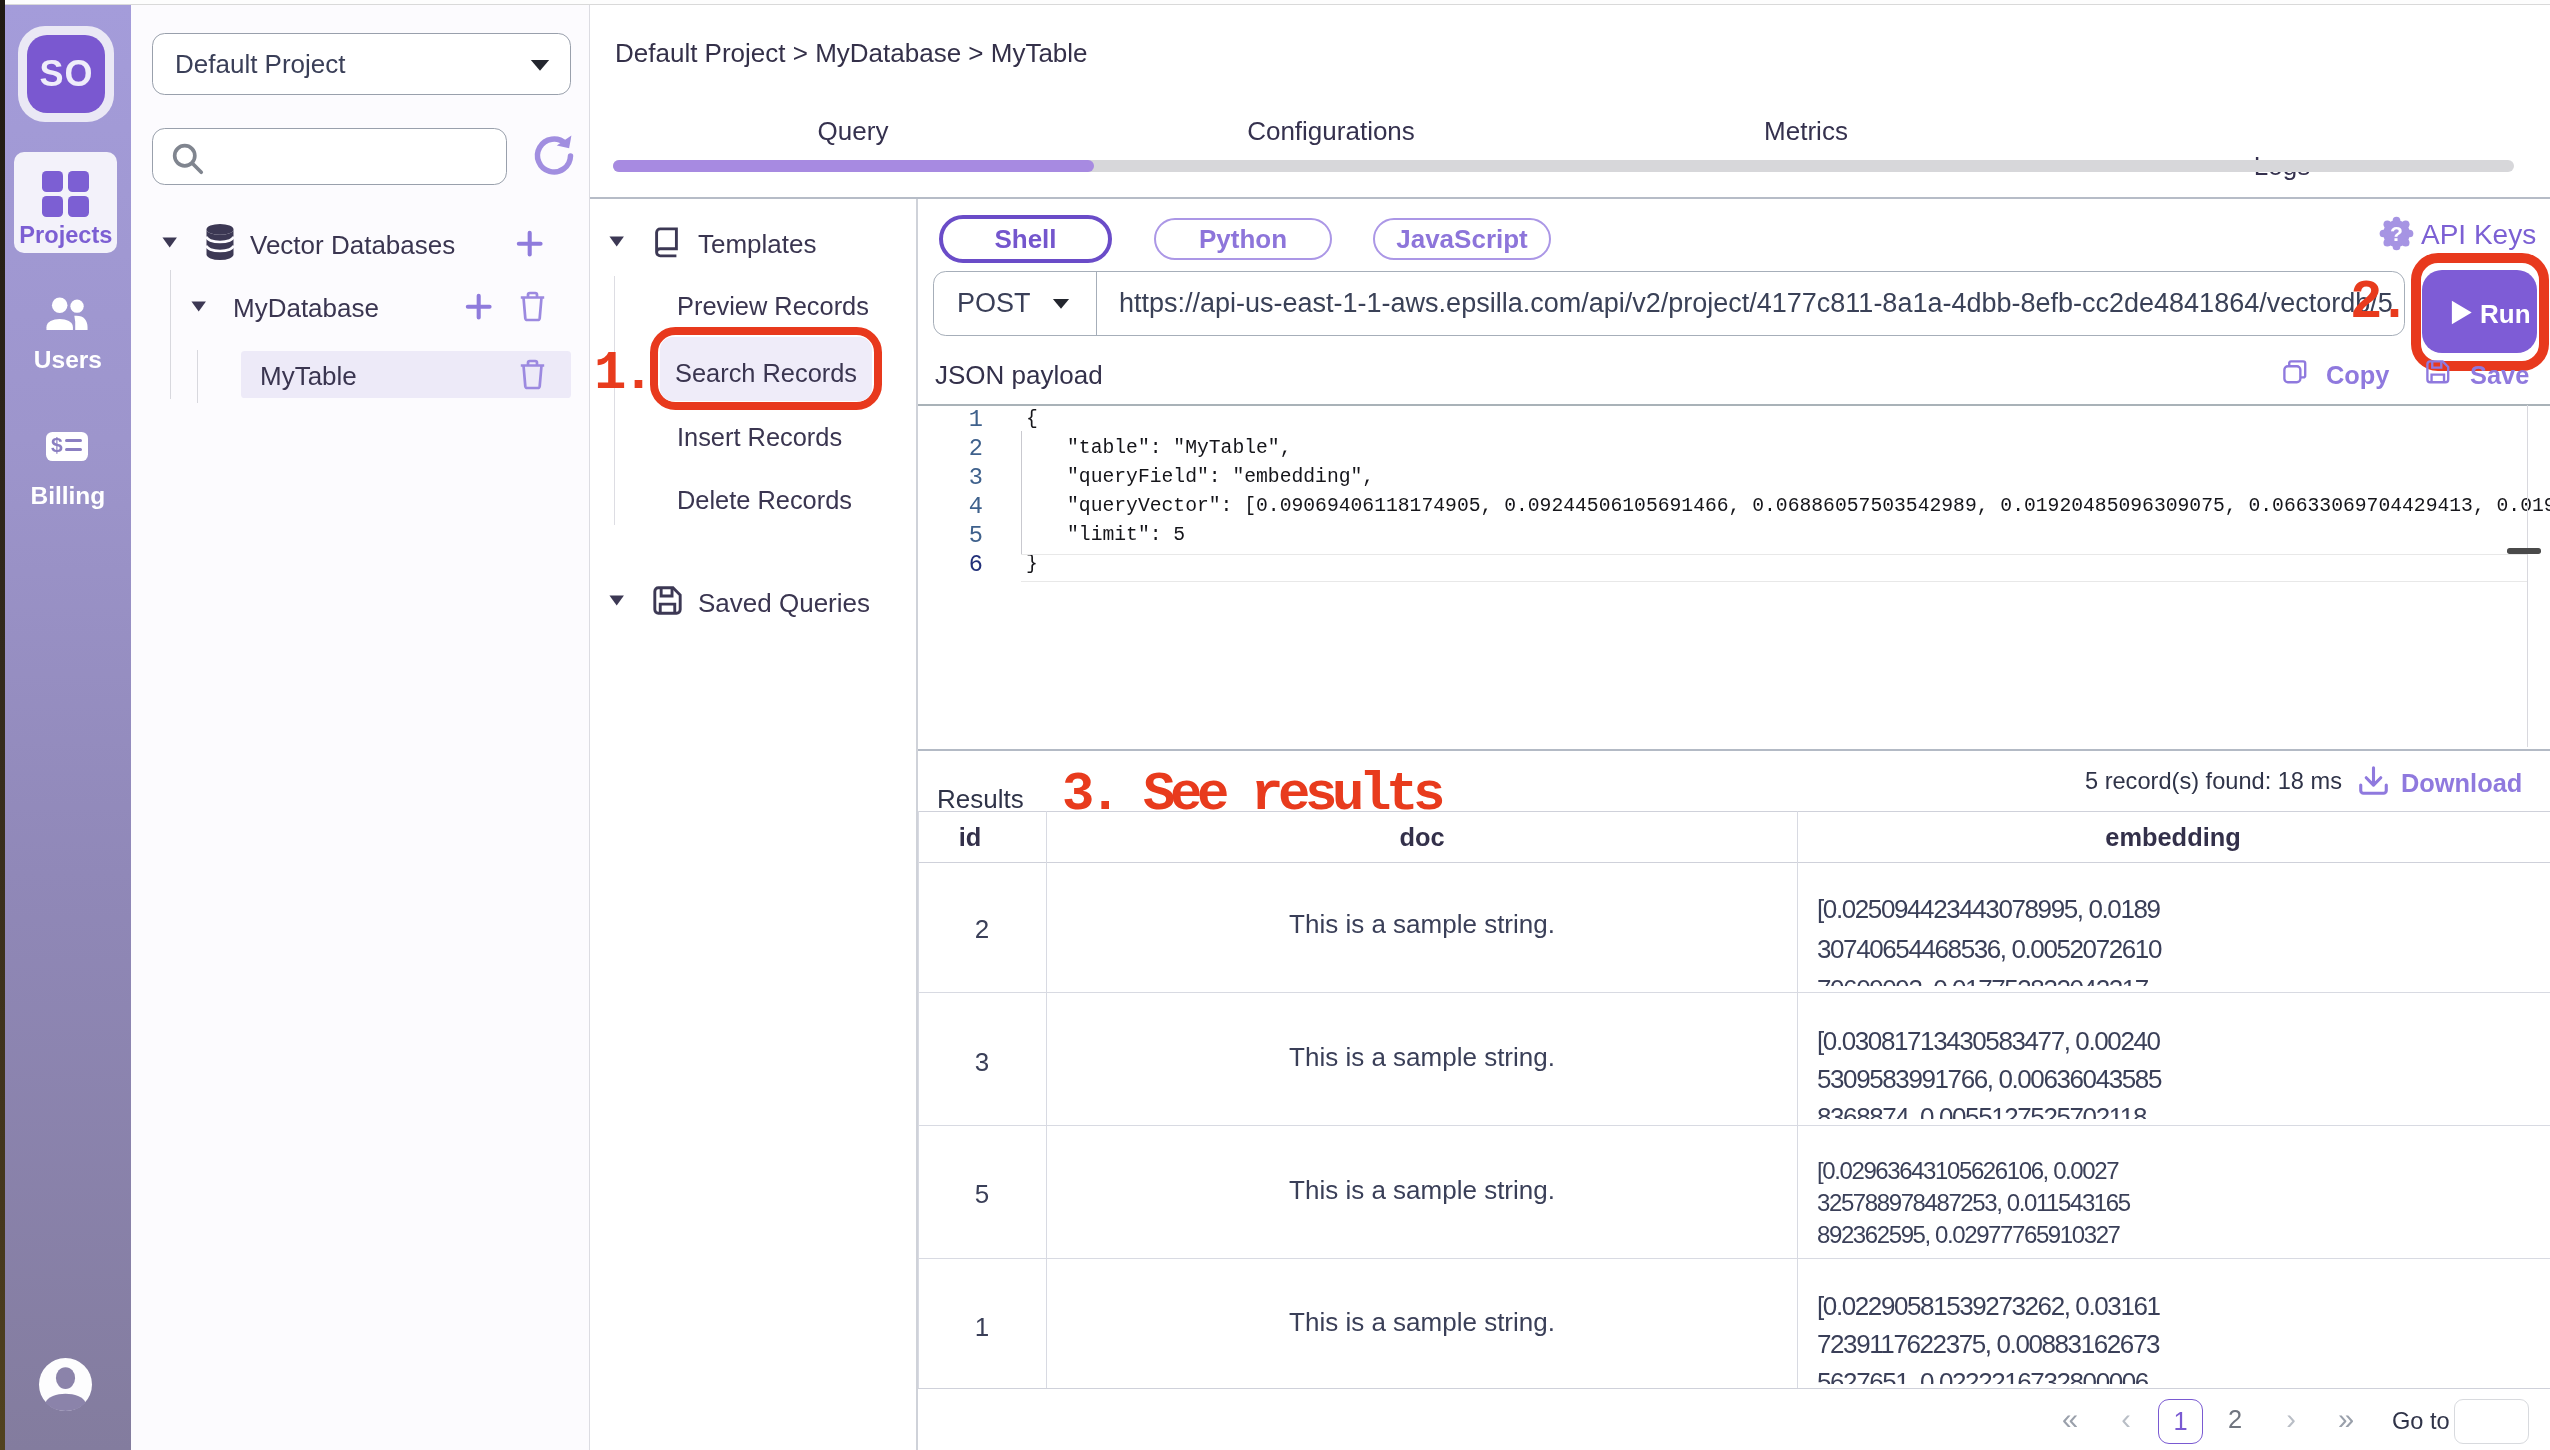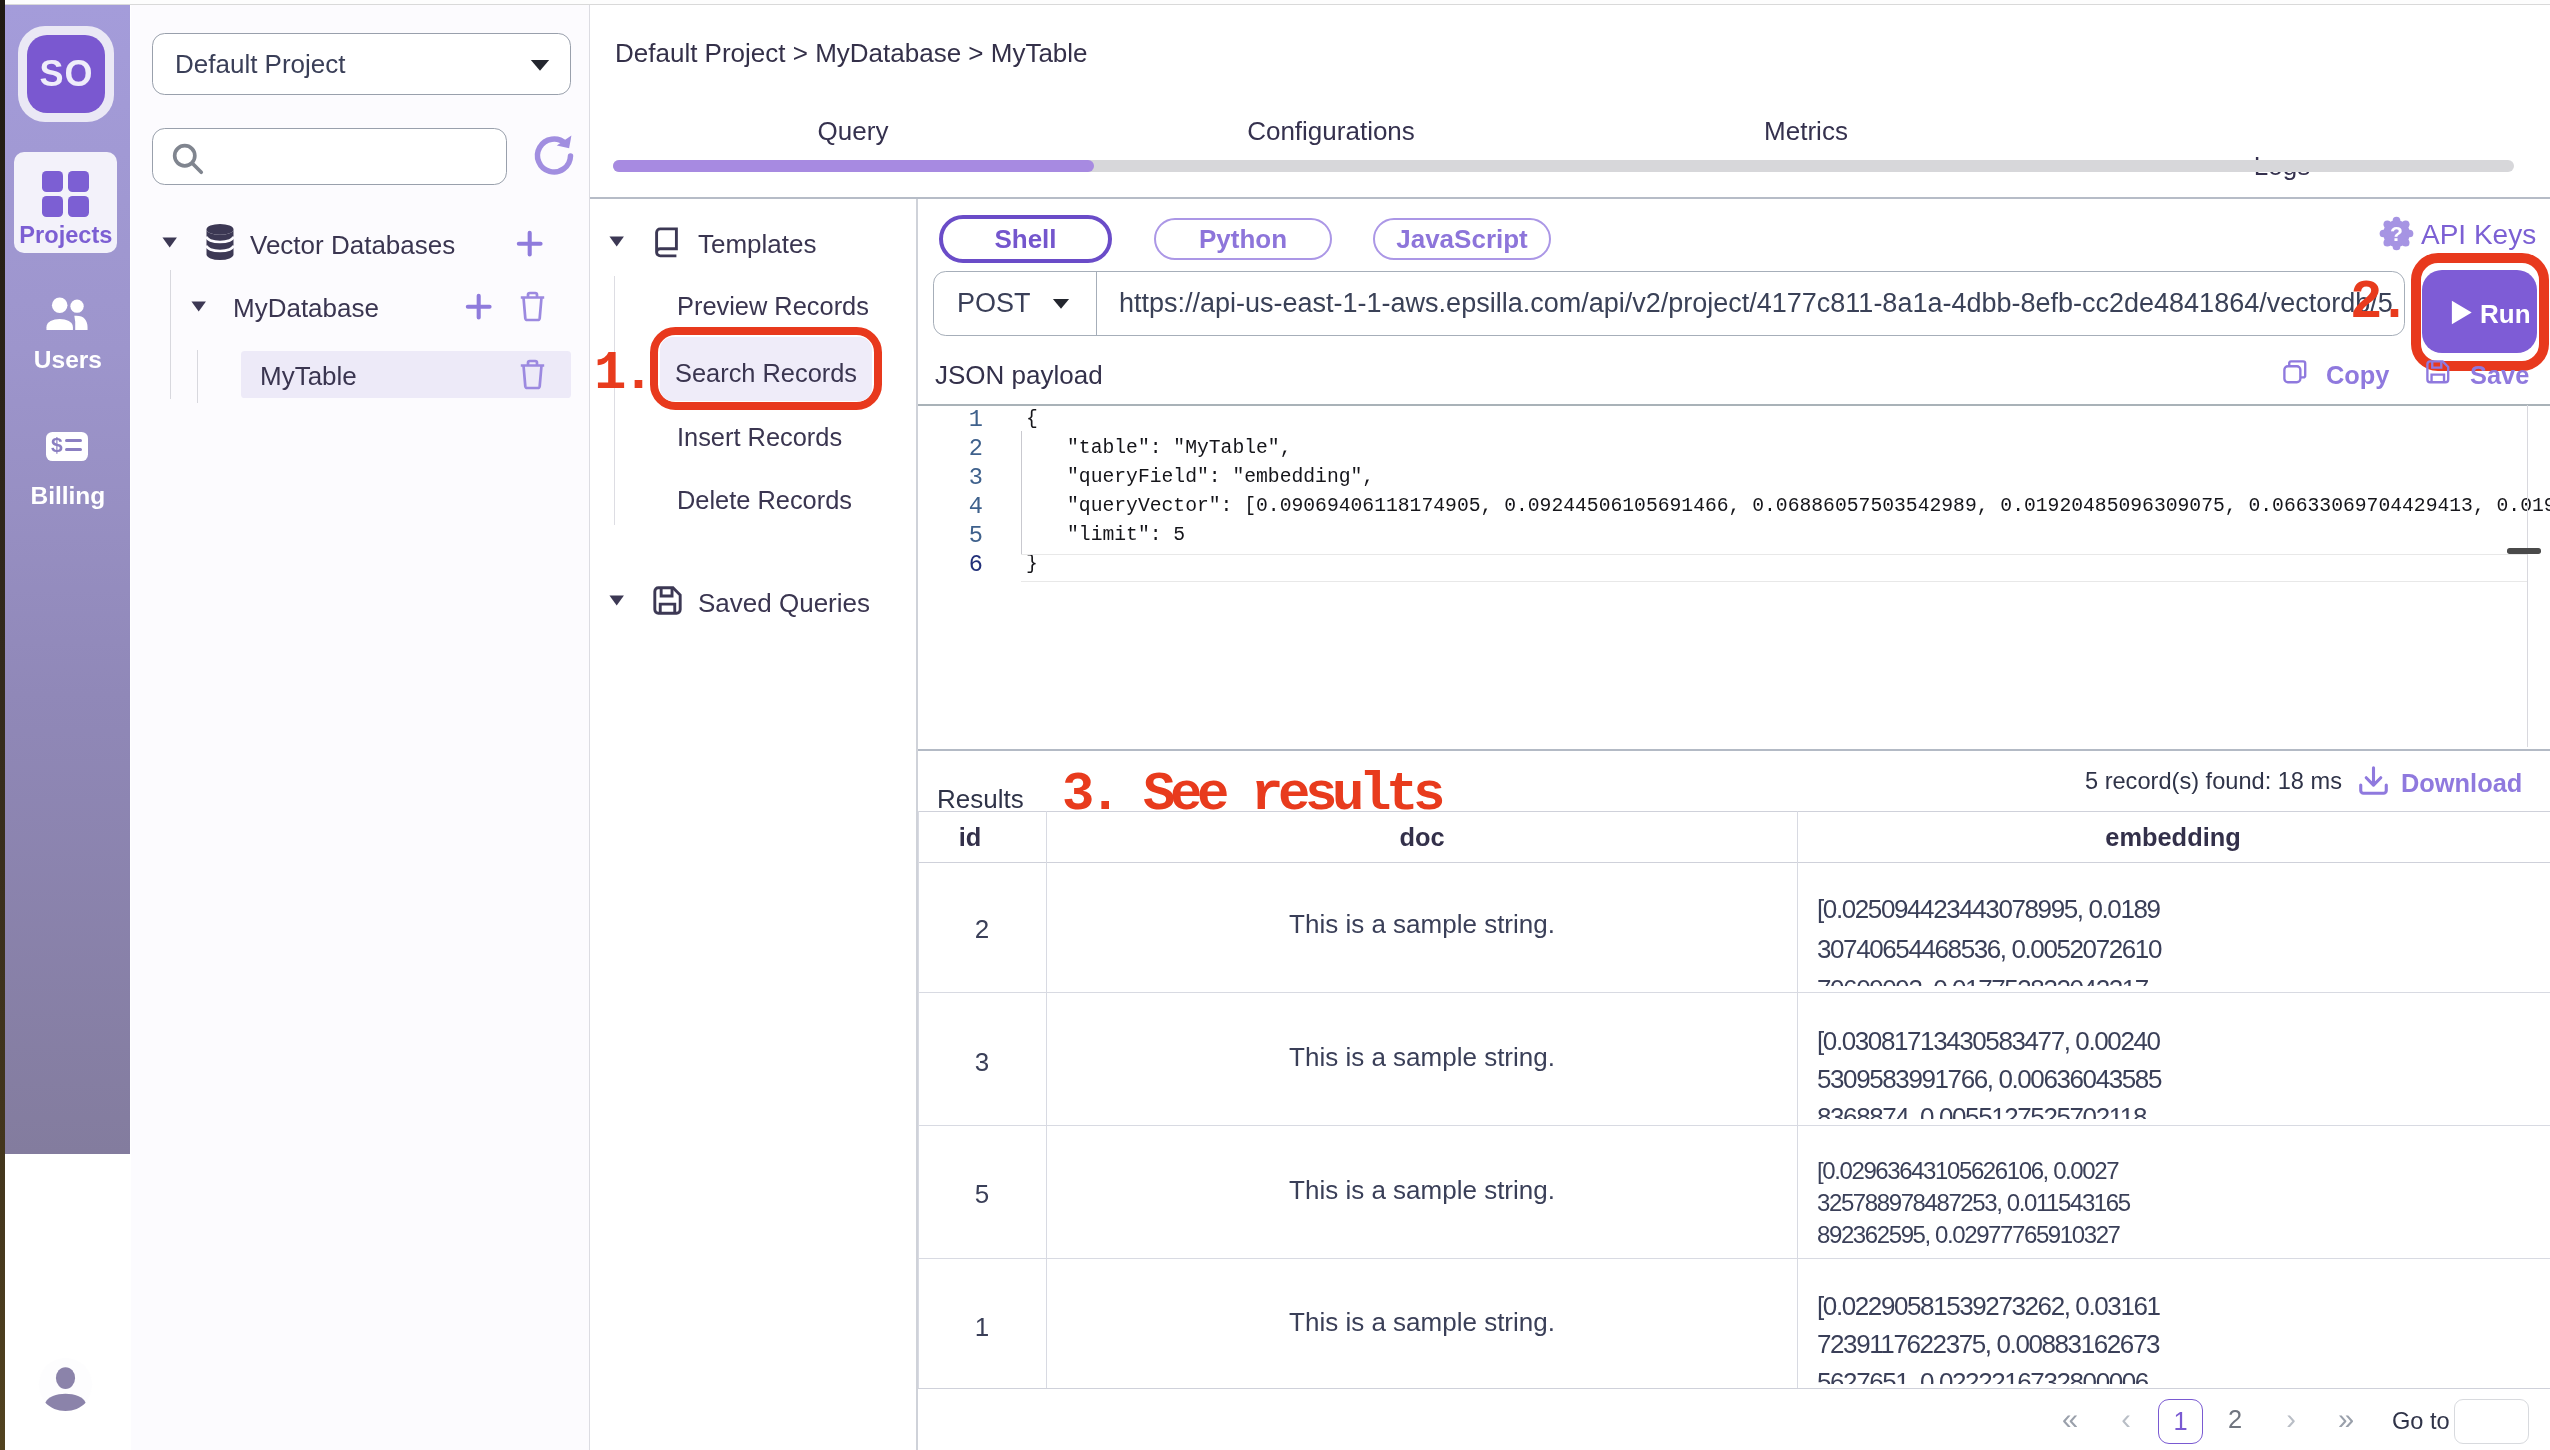--- a/index.html
+++ b/index.html
@@ -10,21 +10,21 @@
   .red{color:#e83b1d;}
   svg{display:block;overflow:visible;}
 </style>
 </head>
 <body>
 
 <div class="a" style="left:0;top:0;width:5.4px;height:1450px;background:linear-gradient(180deg,#201a13,#332a1c 45%,#46381d 85%,#52431f);"></div>
 <div class="a" style="left:5.4px;top:0;width:2545px;height:3.6px;background:#fdfdfd;"></div>
 <div class="a" style="left:5.4px;top:3.6px;width:2545px;height:0.9px;background:#d9d9d9;"></div>
 
-<div class="a" id="sidebar" style="left:5.4px;top:4.5px;width:125px;height:1149px;background:linear-gradient(180deg,#a49cda 0%,#9d95cc 30%,#9088b8 60%,#837c9e 100%);">
+<div class="a" id="sidebar" style="left:5.4px;top:4.5px;width:125px;height:1446px;background:linear-gradient(180deg,#a49cda 0%,#9d95cc 30%,#9088b8 60%,#837c9e 100%);padding-left:9px;">
 
   <div class="a" style="left:12.7px;top:21px;width:96px;height:96px;border-radius:27px;background:#eae8f5;"></div>
   <div class="a" style="left:22px;top:30px;width:78px;height:78px;border-radius:20px;background:#7a58d0;display:flex;align-items:center;justify-content:center;">
     <span style="color:#efedfa;font-size:36px;font-weight:700;letter-spacing:0.9px;">SO</span>
   </div>
 
   <div class="a" style="left:9px;top:147px;width:103px;height:101px;border-radius:10px;background:#f3f2fa;">
     <div class="a" style="left:28px;top:19px;width:21px;height:21px;background:#7c5fd3;border-radius:4.5px;"></div>
     <div class="a" style="left:54px;top:19px;width:21px;height:21px;background:#7c5fd3;border-radius:4.5px;"></div>
     <div class="a" style="left:28px;top:44px;width:21px;height:21px;background:#7c5fd3;border-radius:4.5px;"></div>

